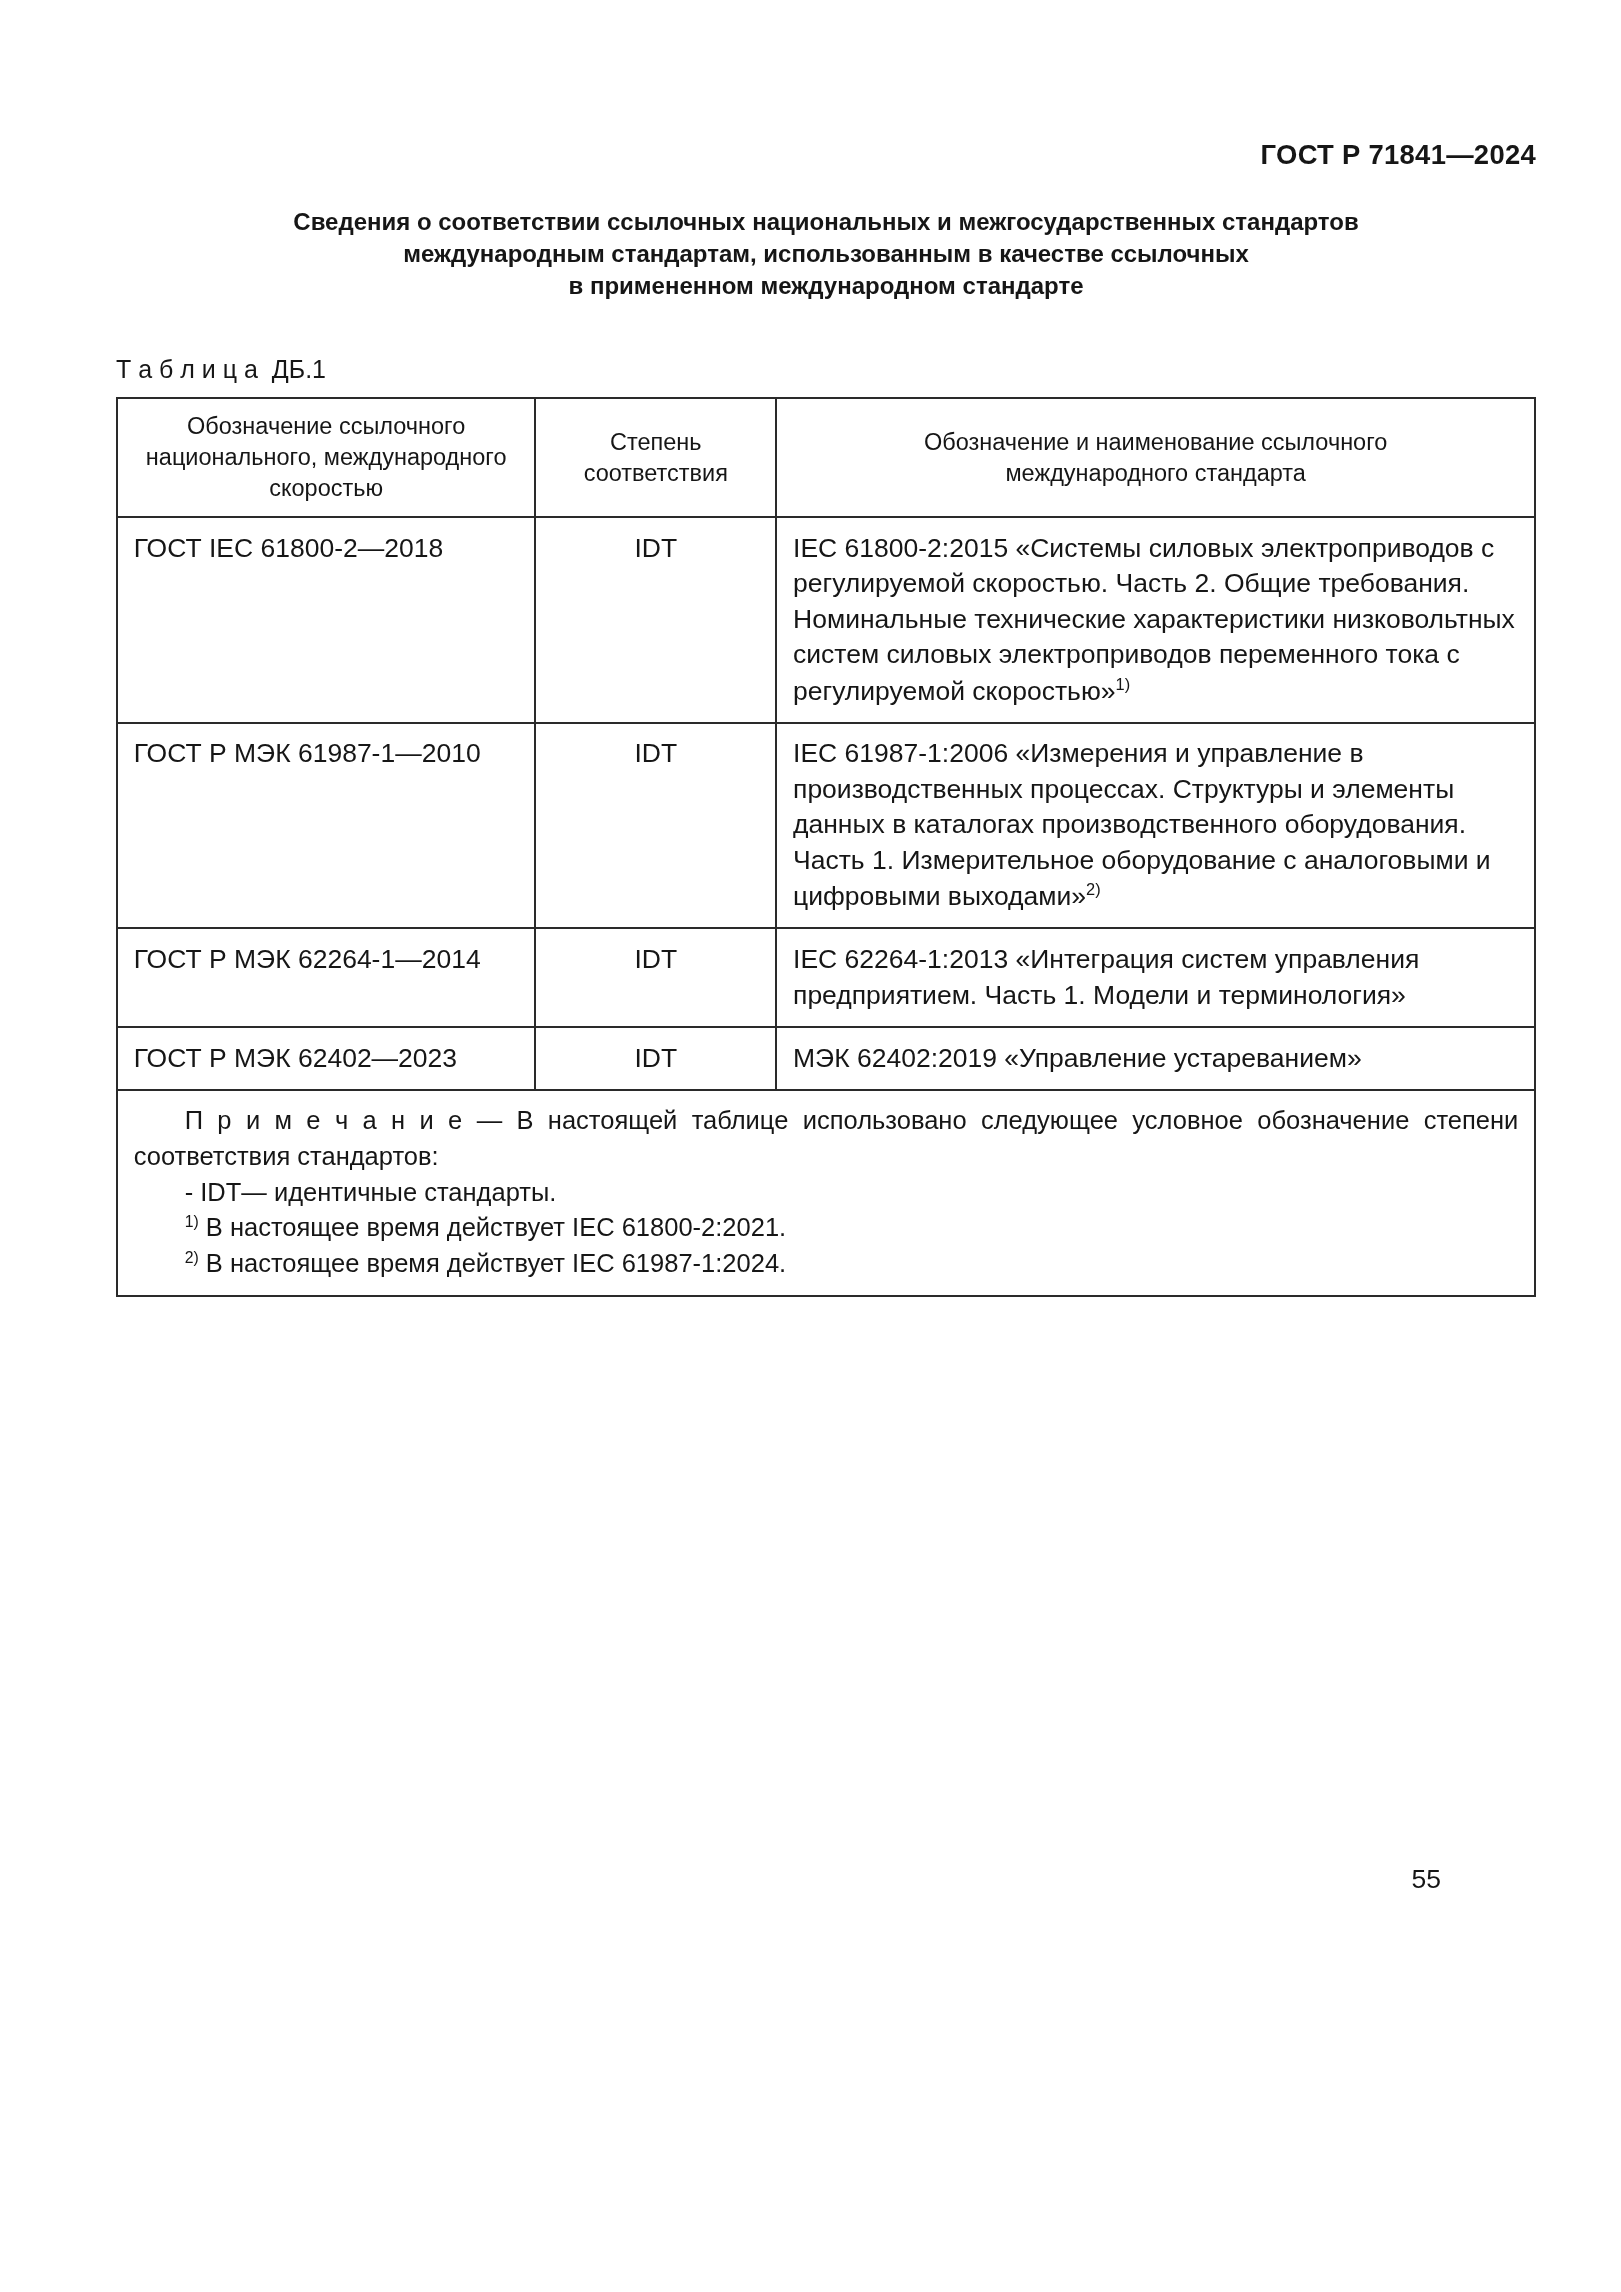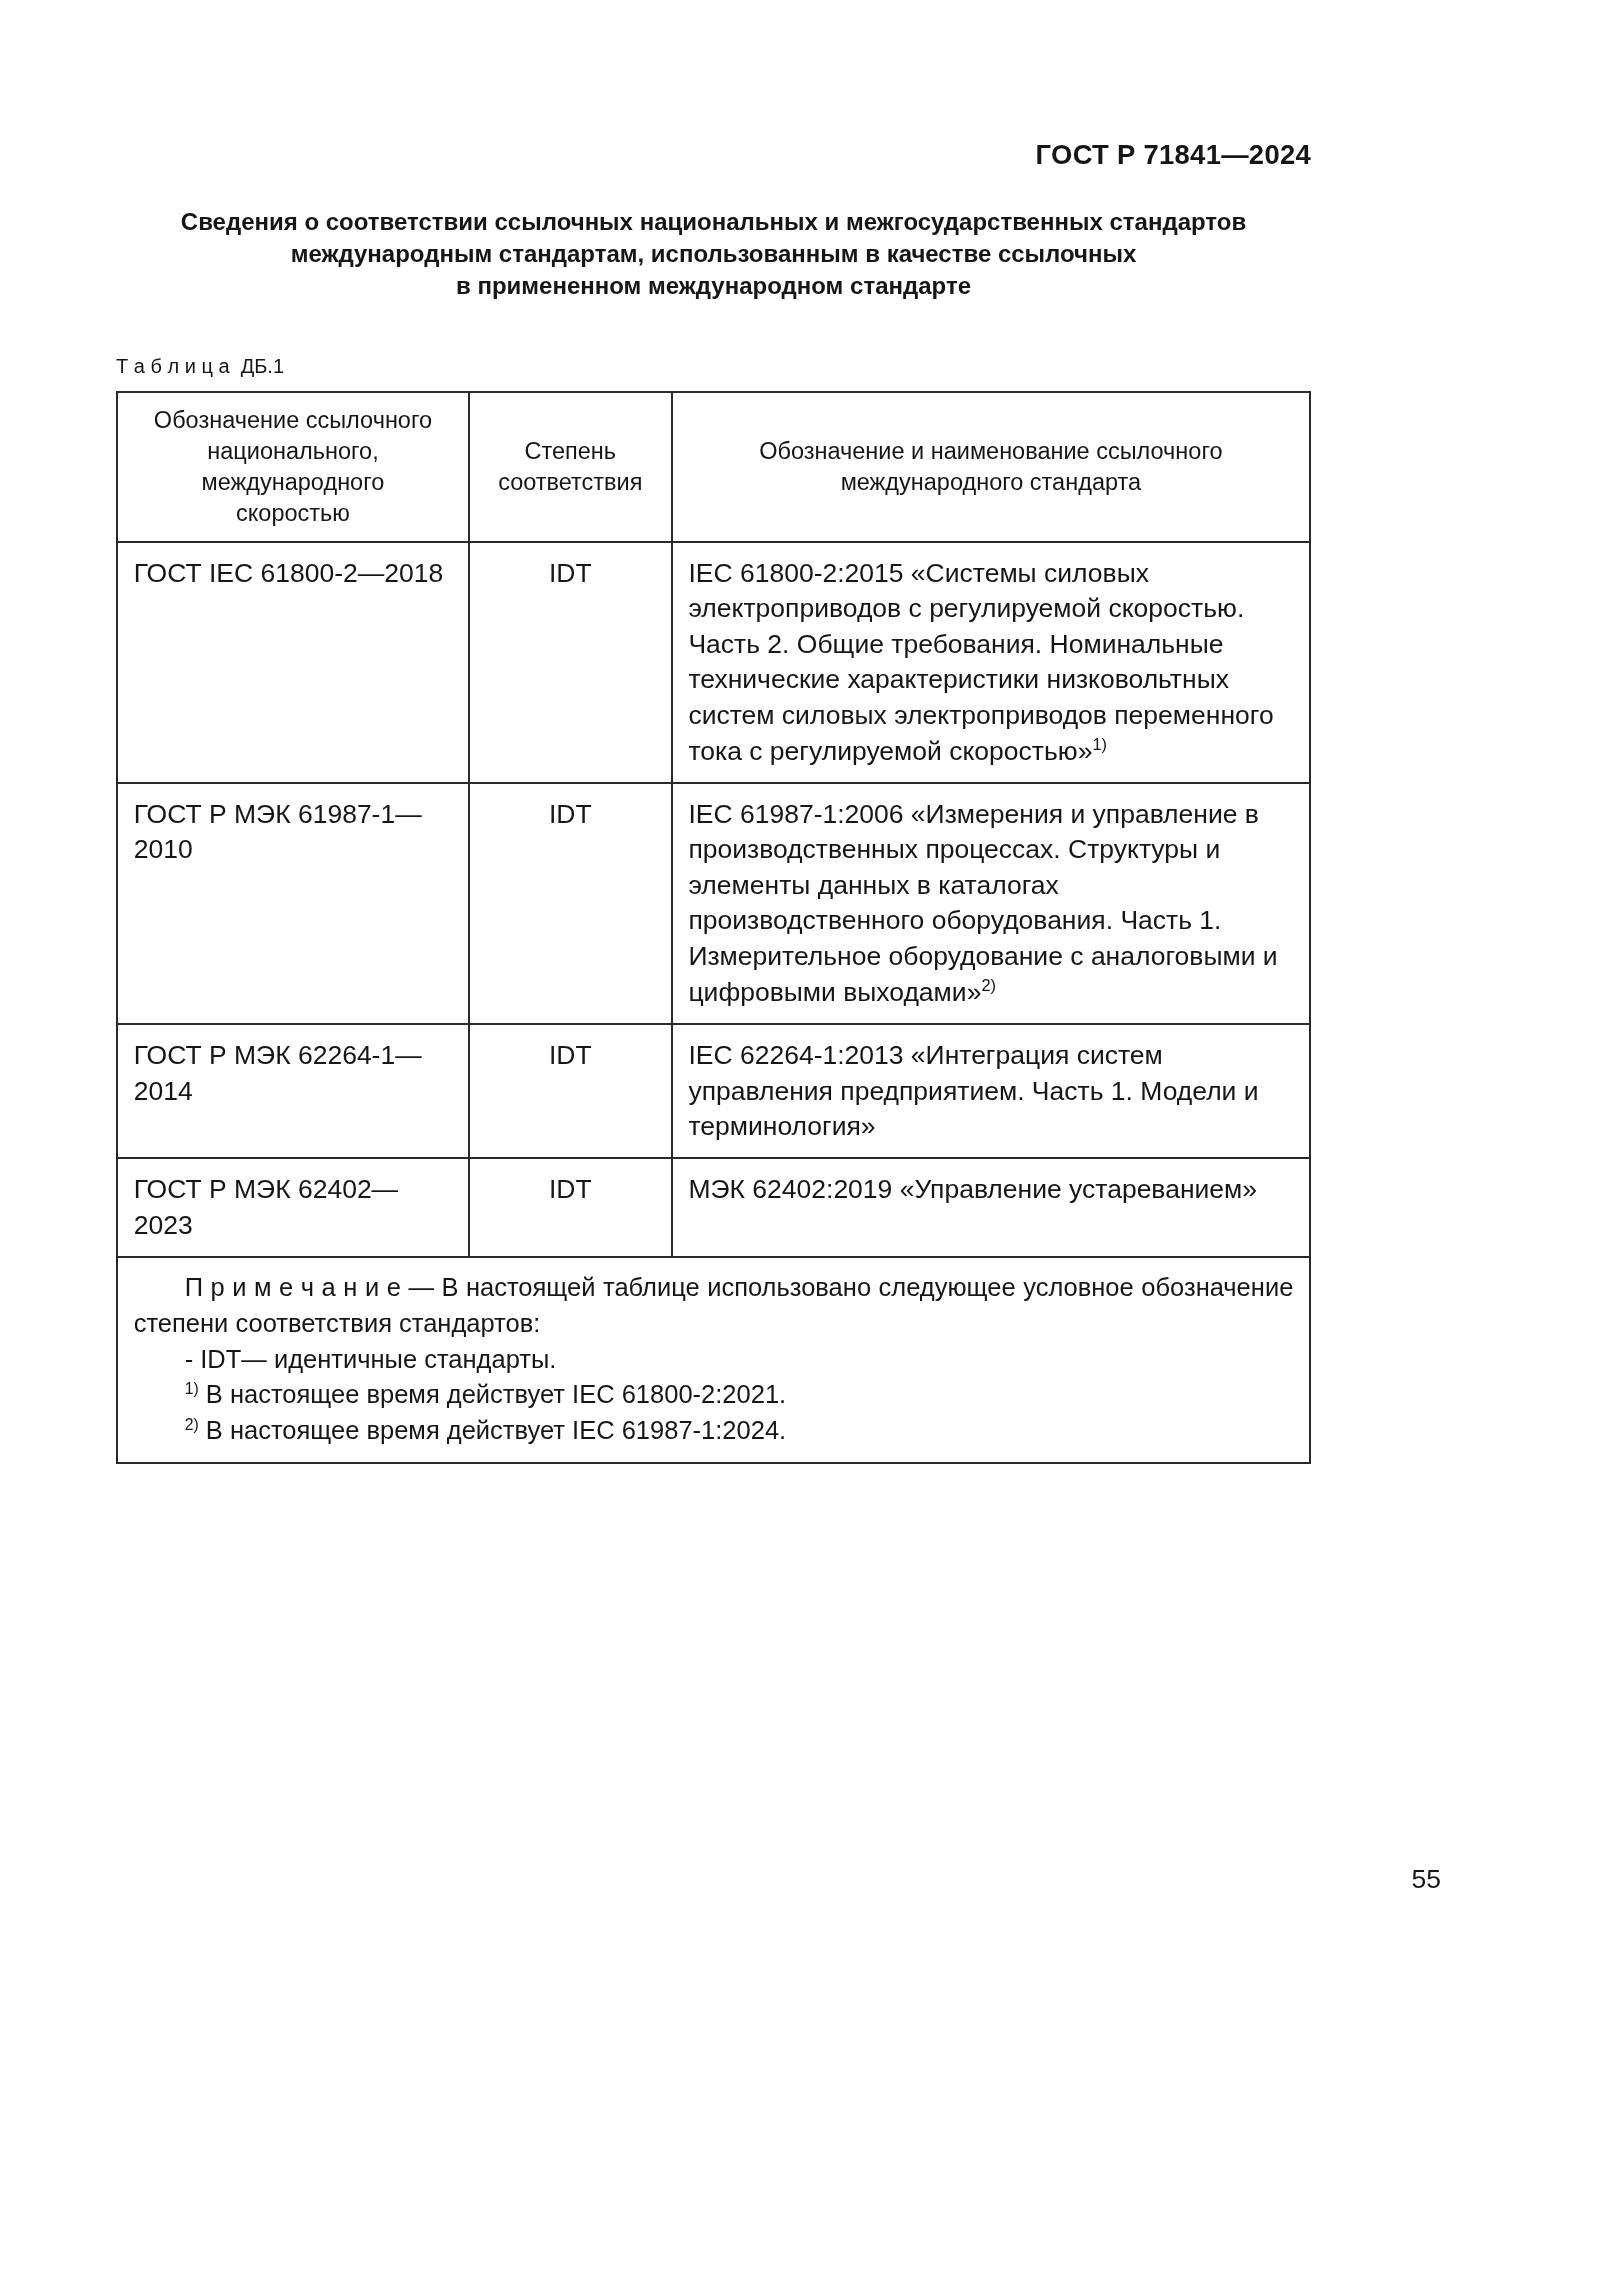--- a/index.html
+++ b/index.html
@@ -7,21 +7,21 @@
     width: 1621px; height: 2293px;
     background: #ffffff;
     font-family: "Liberation Sans", sans-serif;
     color: #161616;
     position: relative;
     overflow: hidden;
   }
   .content {
     position: absolute;
     left: 116px; top: 139px;
-    width: 1195px;
+    width: 1420px;
   }
   .doc-header {
     font-weight: 700;
     font-size: 27.4px;
     text-align: right;
     letter-spacing: 0.3px;
   }
   .appendix {
     margin-top: 43px;
     text-align: center;
@@ -31,21 +31,21 @@
   }
   .main-heading {
     margin-top: 35px;
     text-align: center;
     font-weight: 700;
     font-size: 24px;
     line-height: 1.33;
   }
   .table-label {
     margin-top: 53px;
-    font-size: 20px;
+    font-size: 25px;
     white-space: pre-wrap;
   }
   table.std {
     width: 100%;
     border-collapse: collapse;
     margin-top: 13.7px;
     border: 2px solid #eab308;
   }
   .std th, .std td { border: 2px solid #2a2a2a; }
   .std thead th {

